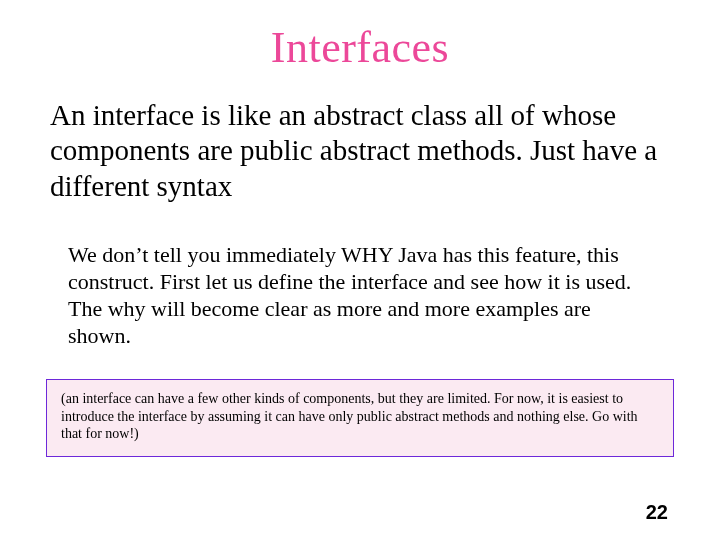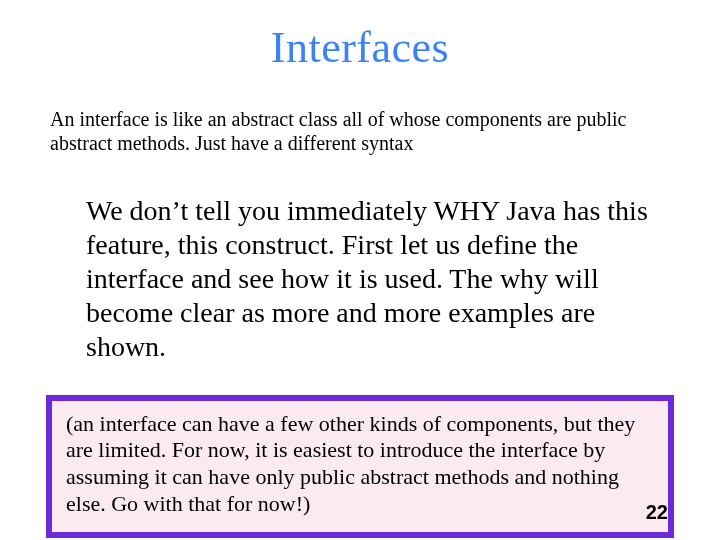--- a/index.html
+++ b/index.html
@@ -11,44 +11,44 @@
     font-family: "Times New Roman", Times, serif;
     color: #000;
   }
   .slide {
     position: relative;
     width: 720px;
     height: 540px;
     box-sizing: border-box;
   }
   .title {
-    color: #3b82f6;
+    color: #ec4899;
     font-size: 44px;
     font-weight: 400;
     text-align: center;
     margin: 0;
     padding-top: 22px;
     padding-bottom: 18px;
     font-family: "Times New Roman", Times, serif;
     letter-spacing: 0.5px;
   }
   .lead {
-    font-size: 20px;
+    font-size: 29px;
     line-height: 1.22;
-    margin: 16px 50px 0 50px;
+    margin: 7px 50px 0 50px;
   }
   .explain {
-    font-size: 28px;
+    font-size: 22px;
     line-height: 1.22;
-    margin: 38px 70px 0 86px;
+    margin: 38px 70px 0 68px;
   }
   .note-box {
     background: #fbeaf2;
-    border: 6px solid #6d28d9;
-    font-size: 22px;
+    border: 1px solid #6d28d9;
+    font-size: 14px;
     line-height: 1.22;
     padding: 10px 14px 14px 14px;
     margin: 30px 46px 0 46px;
   }
   .pagenum {
     position: absolute;
     right: 52px;
     bottom: 16px;
     font-family: Arial, Helvetica, sans-serif;
     font-size: 20px;

